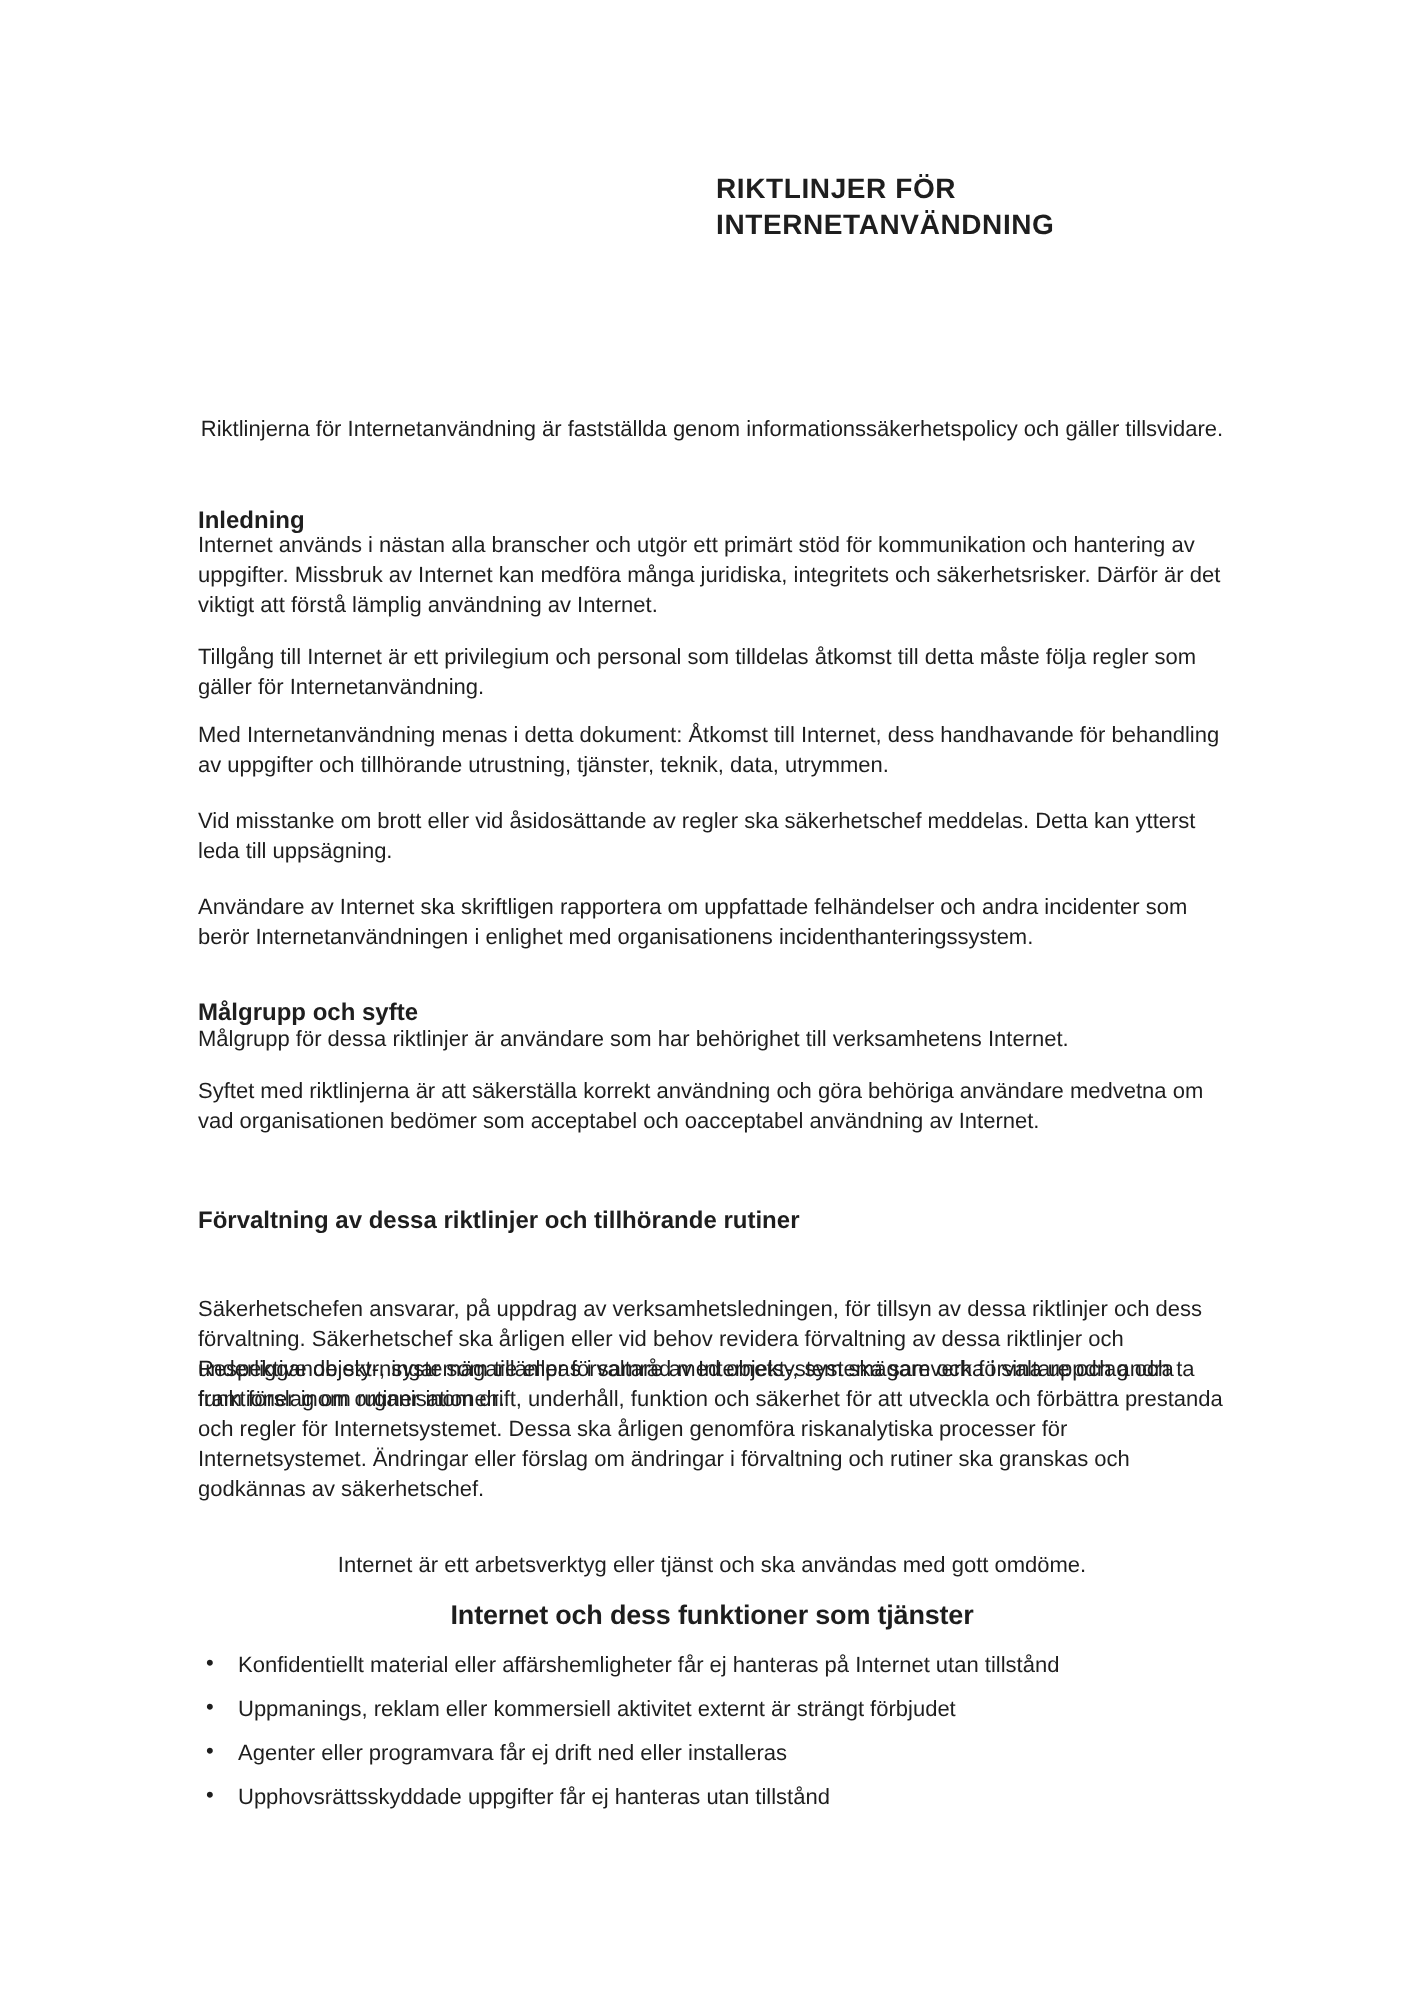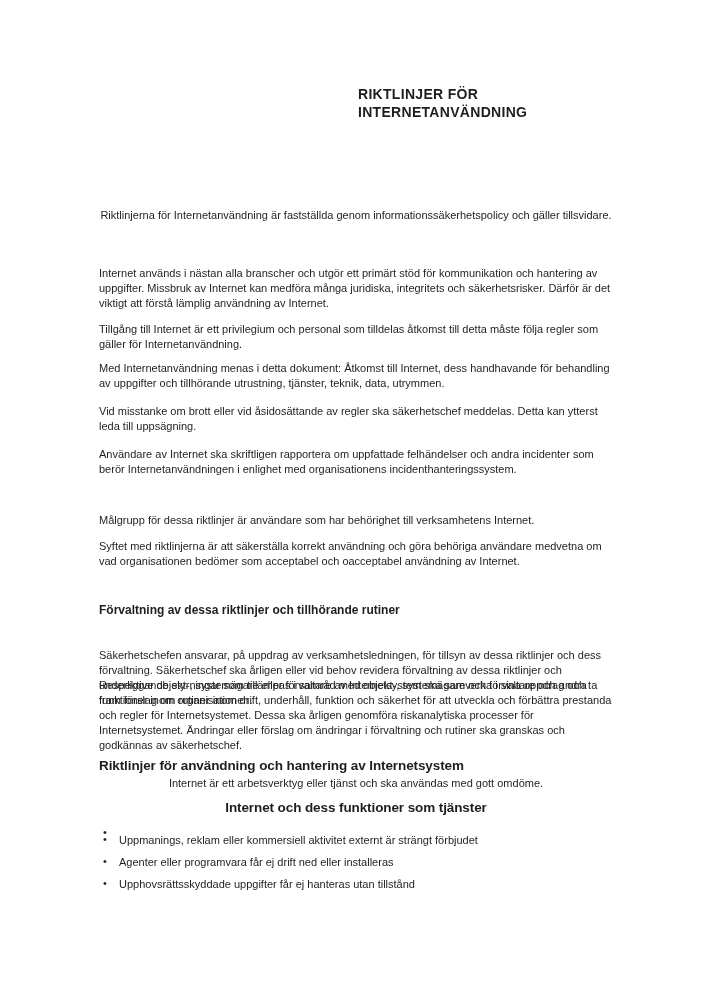--- a/index.html
+++ b/index.html
@@ -111,41 +111,43 @@
 </head>
 <body>
 
 <div class="page">
 
   <div class="doc-title">RIKTLINJER FÖR
 INTERNETANVÄNDNING</div>
 
   <p class="para" id="p-intro">Riktlinjerna för Internetanvändning är fastställda genom informationssäkerhetspolicy och gäller tillsvidare.</p>
 
+  <h2 class="h-small" id="h-inled">Inledning</h2>
   <p class="para" id="p-i1">Internet används i nästan alla branscher och utgör ett primärt stöd för kommunikation och hantering av uppgifter. Missbruk av Internet kan medföra många juridiska, integritets och säkerhetsrisker. Därför är det viktigt att förstå lämplig användning av Internet.</p>
   <p class="para" id="p-i2">Tillgång till Internet är ett privilegium och personal som tilldelas åtkomst till detta måste följa regler som gäller för Internetanvändning.</p>
   <p class="para" id="p-i3">Med Internetanvändning menas i detta dokument: Åtkomst till Internet, dess handhavande för behandling av uppgifter och tillhörande utrustning, tjänster, teknik, data, utrymmen.</p>
   <p class="para" id="p-i4">Vid misstanke om brott eller vid åsidosättande av regler ska säkerhetschef meddelas. Detta kan ytterst leda till uppsägning.</p>
   <p class="para" id="p-i5">Användare av Internet ska skriftligen rapportera om uppfattade felhändelser och andra incidenter som berör Internetanvändningen i enlighet med organisationens incidenthanteringssystem.</p>
 
+  <h2 class="h-small" id="h-mal">Målgrupp och syfte</h2>
   <p class="para" id="p-m1">Målgrupp för dessa riktlinjer är användare som har behörighet till verksamhetens Internet.</p>
   <p class="para" id="p-m2">Syftet med riktlinjerna är att säkerställa korrekt användning och göra behöriga användare medvetna om vad organisationen bedömer som acceptabel och oacceptabel användning av Internet.</p>
 
   <h2 class="h-small" id="h-forv">Förvaltning av dessa riktlinjer och tillhörande rutiner</h2>
   <p class="para" id="p-f1">Säkerhetschefen ansvarar, på uppdrag av verksamhetsledningen, för tillsyn av dessa riktlinjer och dess förvaltning. Säkerhetschef ska årligen eller vid behov revidera förvaltning av dessa riktlinjer och underliggande styrningar som tillämpas i samråd med objekt-, systemägare och förvaltare och andra funktioner inom organisationen.</p>
   <p class="para" id="p-f2">Respektive objekt-, systemägare eller förvaltare av Internetsystem ska samverka i sina uppdrag och ta fram förslag om rutiner inom drift, underhåll, funktion och säkerhet för att utveckla och förbättra prestanda och regler för Internetsystemet. Dessa ska årligen genomföra riskanalytiska processer för Internetsystemet. Ändringar eller förslag om ändringar i förvaltning och rutiner ska granskas och godkännas av säkerhetschef.</p>
 
-  <h1 class="h-large" id="h-rikt">Riktlinjer för användning och hantering av Internetsystem</h1>
   <p class="para" id="p-r1">Internet är ett arbetsverktyg eller tjänst och ska användas med gott omdöme.</p>
 
   <h1 class="h-large" id="h-tjanst">Internet och dess funktioner som tjänster</h1>
 
   <ul class="bullet-list">
     <li>
       <span class="bullet-dot">•</span>
+      <span>Konfidentiellt material eller affärshemligheter får ej hanteras på Internet utan tillstånd</span>
     </li>
     <li>
       <span class="bullet-dot">•</span>
       <span>Uppmanings, reklam eller kommersiell aktivitet externt är strängt förbjudet</span>
     </li>
     <li>
       <span class="bullet-dot">•</span>
       <span>Agenter eller programvara får ej drift ned eller installeras</span>
     </li>
     <li>

